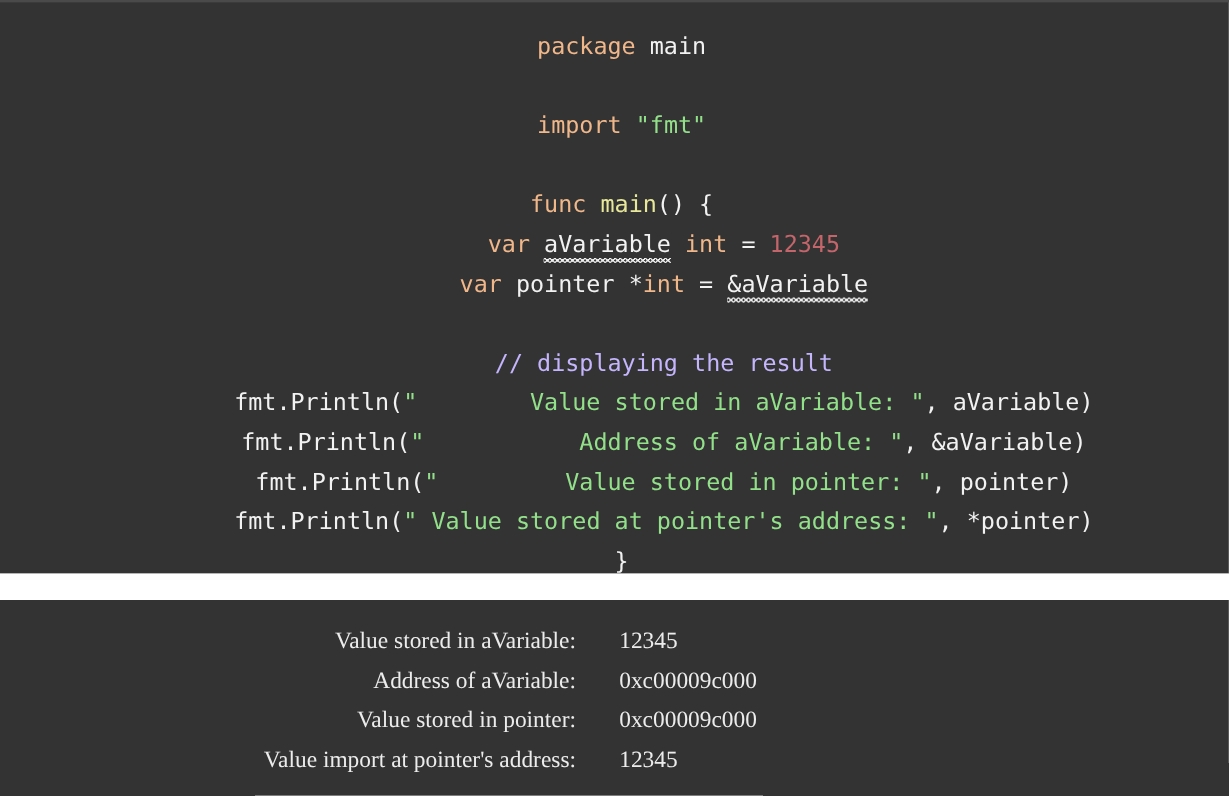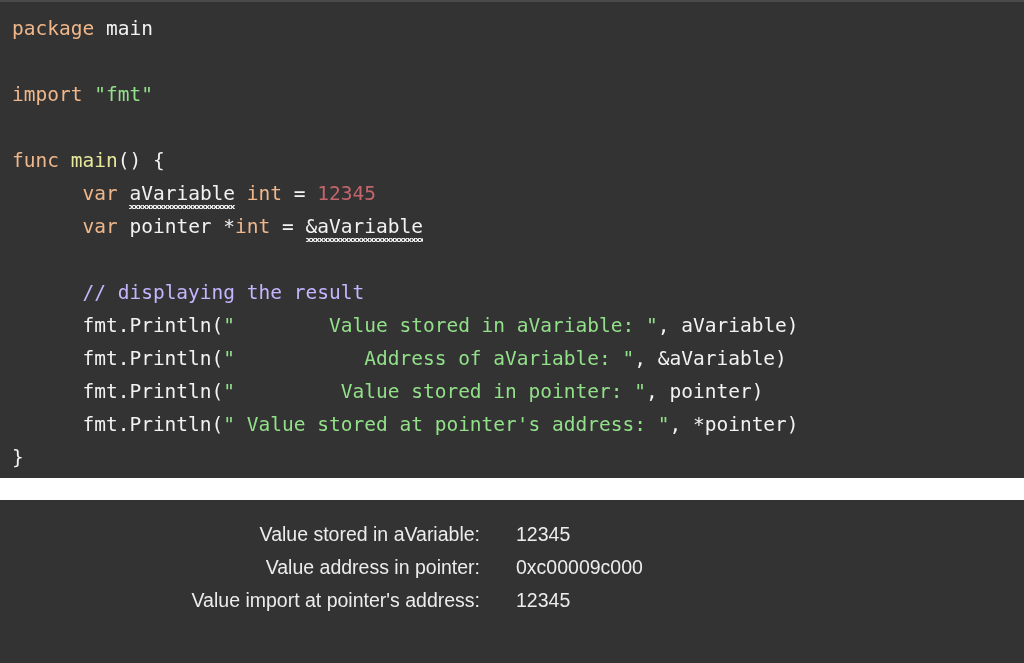--- a/index.html
+++ b/index.html
@@ -31,27 +31,28 @@
     height: 478px;
     background: #333333;
     box-sizing: border-box;
     border-top: 2px solid #4a4a4a;
     overflow: hidden;
   }
 
   .code-lines {
     position: absolute;
     left: 12px;
-    top: 10px;
+    top: 20px;
     width: 1012px;
     font-family: "DejaVu Sans Mono", "Liberation Mono", monospace;
     font-size: 19.5px;
     line-height: 33px;
     letter-spacing: 0px;
     white-space: pre;
+    text-align: center;
     -webkit-font-smoothing: antialiased;
   }
 
   .code-lines .ln {
     display: block;
     height: 33px;
     white-space: pre;
     color: #e8e8e8;
   }
   .code-lines .ln.blank {
@@ -110,21 +111,21 @@
     height: 163px;
     background: #333333;
     overflow: hidden;
   }
 
   .output-table {
     position: absolute;
     left: 0;
     top: 18px;
     border-collapse: collapse;
-    font-family: Liberation Sans, sans-serif;
+    font-family: Liberation Serif, serif;
     font-size: 19.5px;
     line-height: 33px;
     color: #ececec;
     -webkit-font-smoothing: antialiased;
   }
   .output-table td {
     padding: 0;
     height: 33px;
     white-space: pre;
     vertical-align: middle;
@@ -151,21 +152,25 @@
   <div class="divider"></div>
 
   <div class="output-panel">
     <table class="output-table">
       <tbody>
           <tr>
             <td class="label">Value stored in aVariable:</td>
             <td class="value">12345</td>
           </tr>
           <tr>
-            <td class="label">Value address in pointer:</td>
+            <td class="label">Address of aVariable:</td>
+            <td class="value">0xc00009c000</td>
+          </tr>
+          <tr>
+            <td class="label">Value stored in pointer:</td>
             <td class="value">0xc00009c000</td>
           </tr>
           <tr>
             <td class="label">Value import at pointer's address:</td>
             <td class="value">12345</td>
           </tr>
         </tbody>
     </table>
   </div>
 

